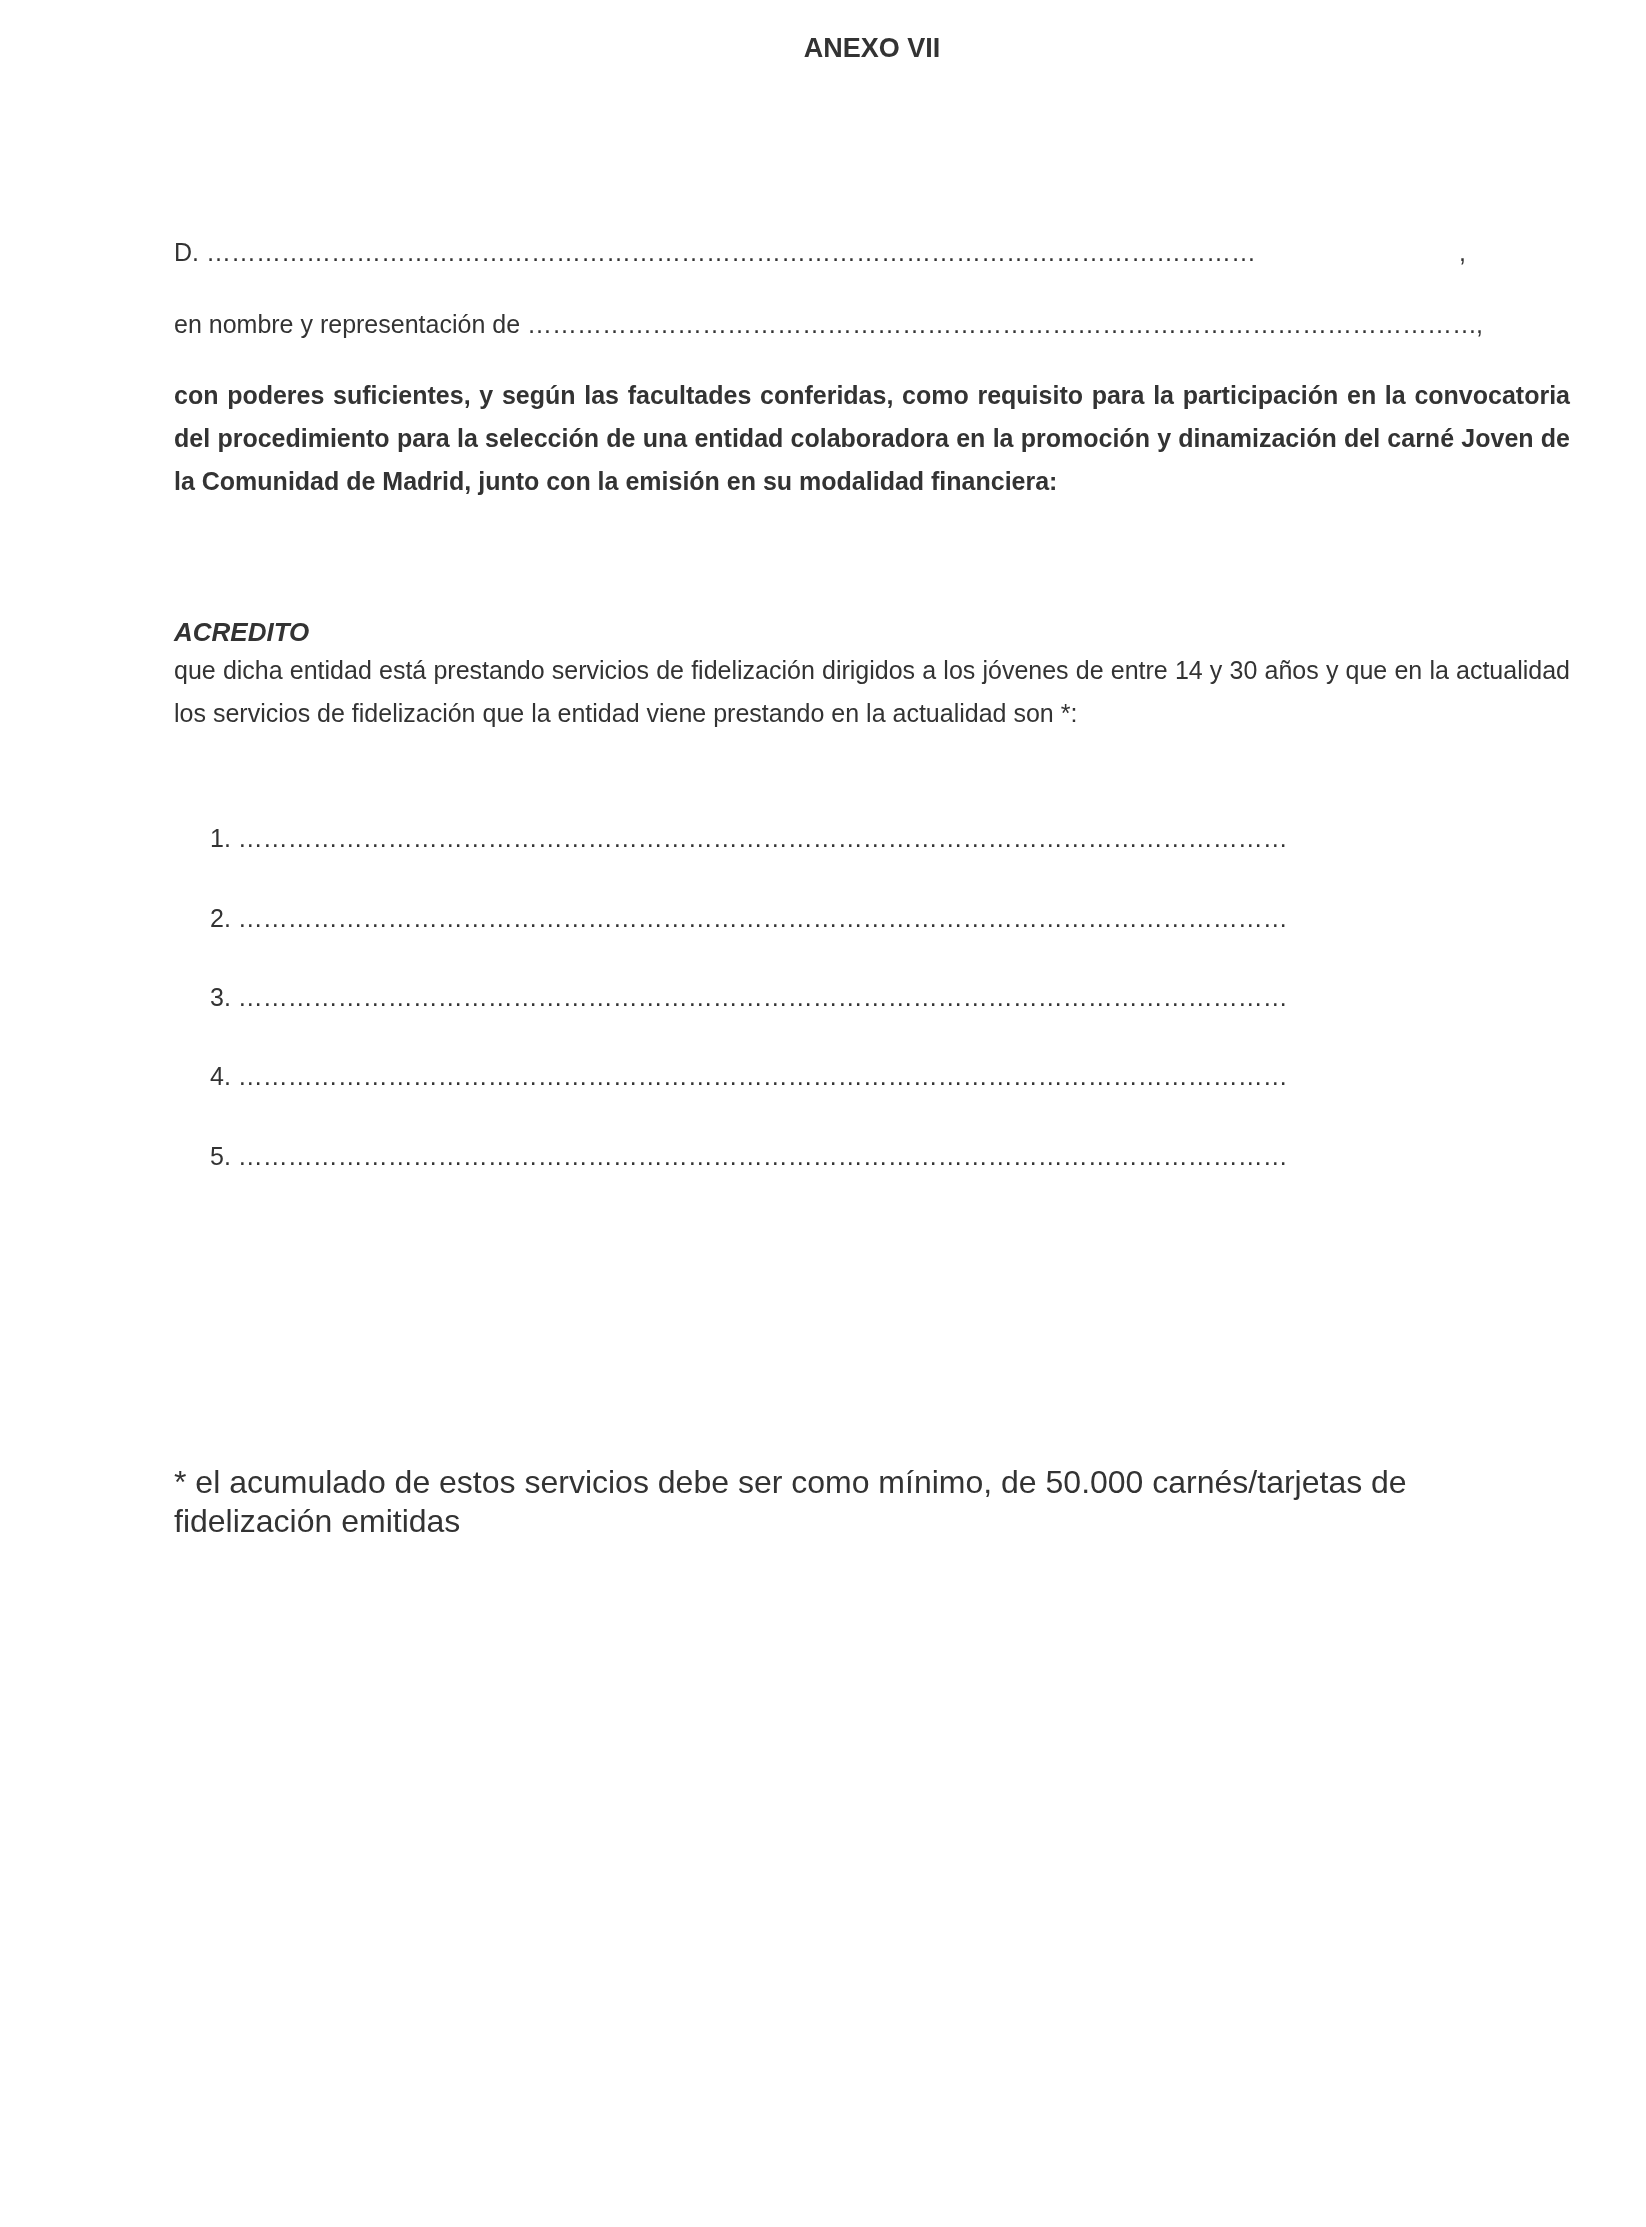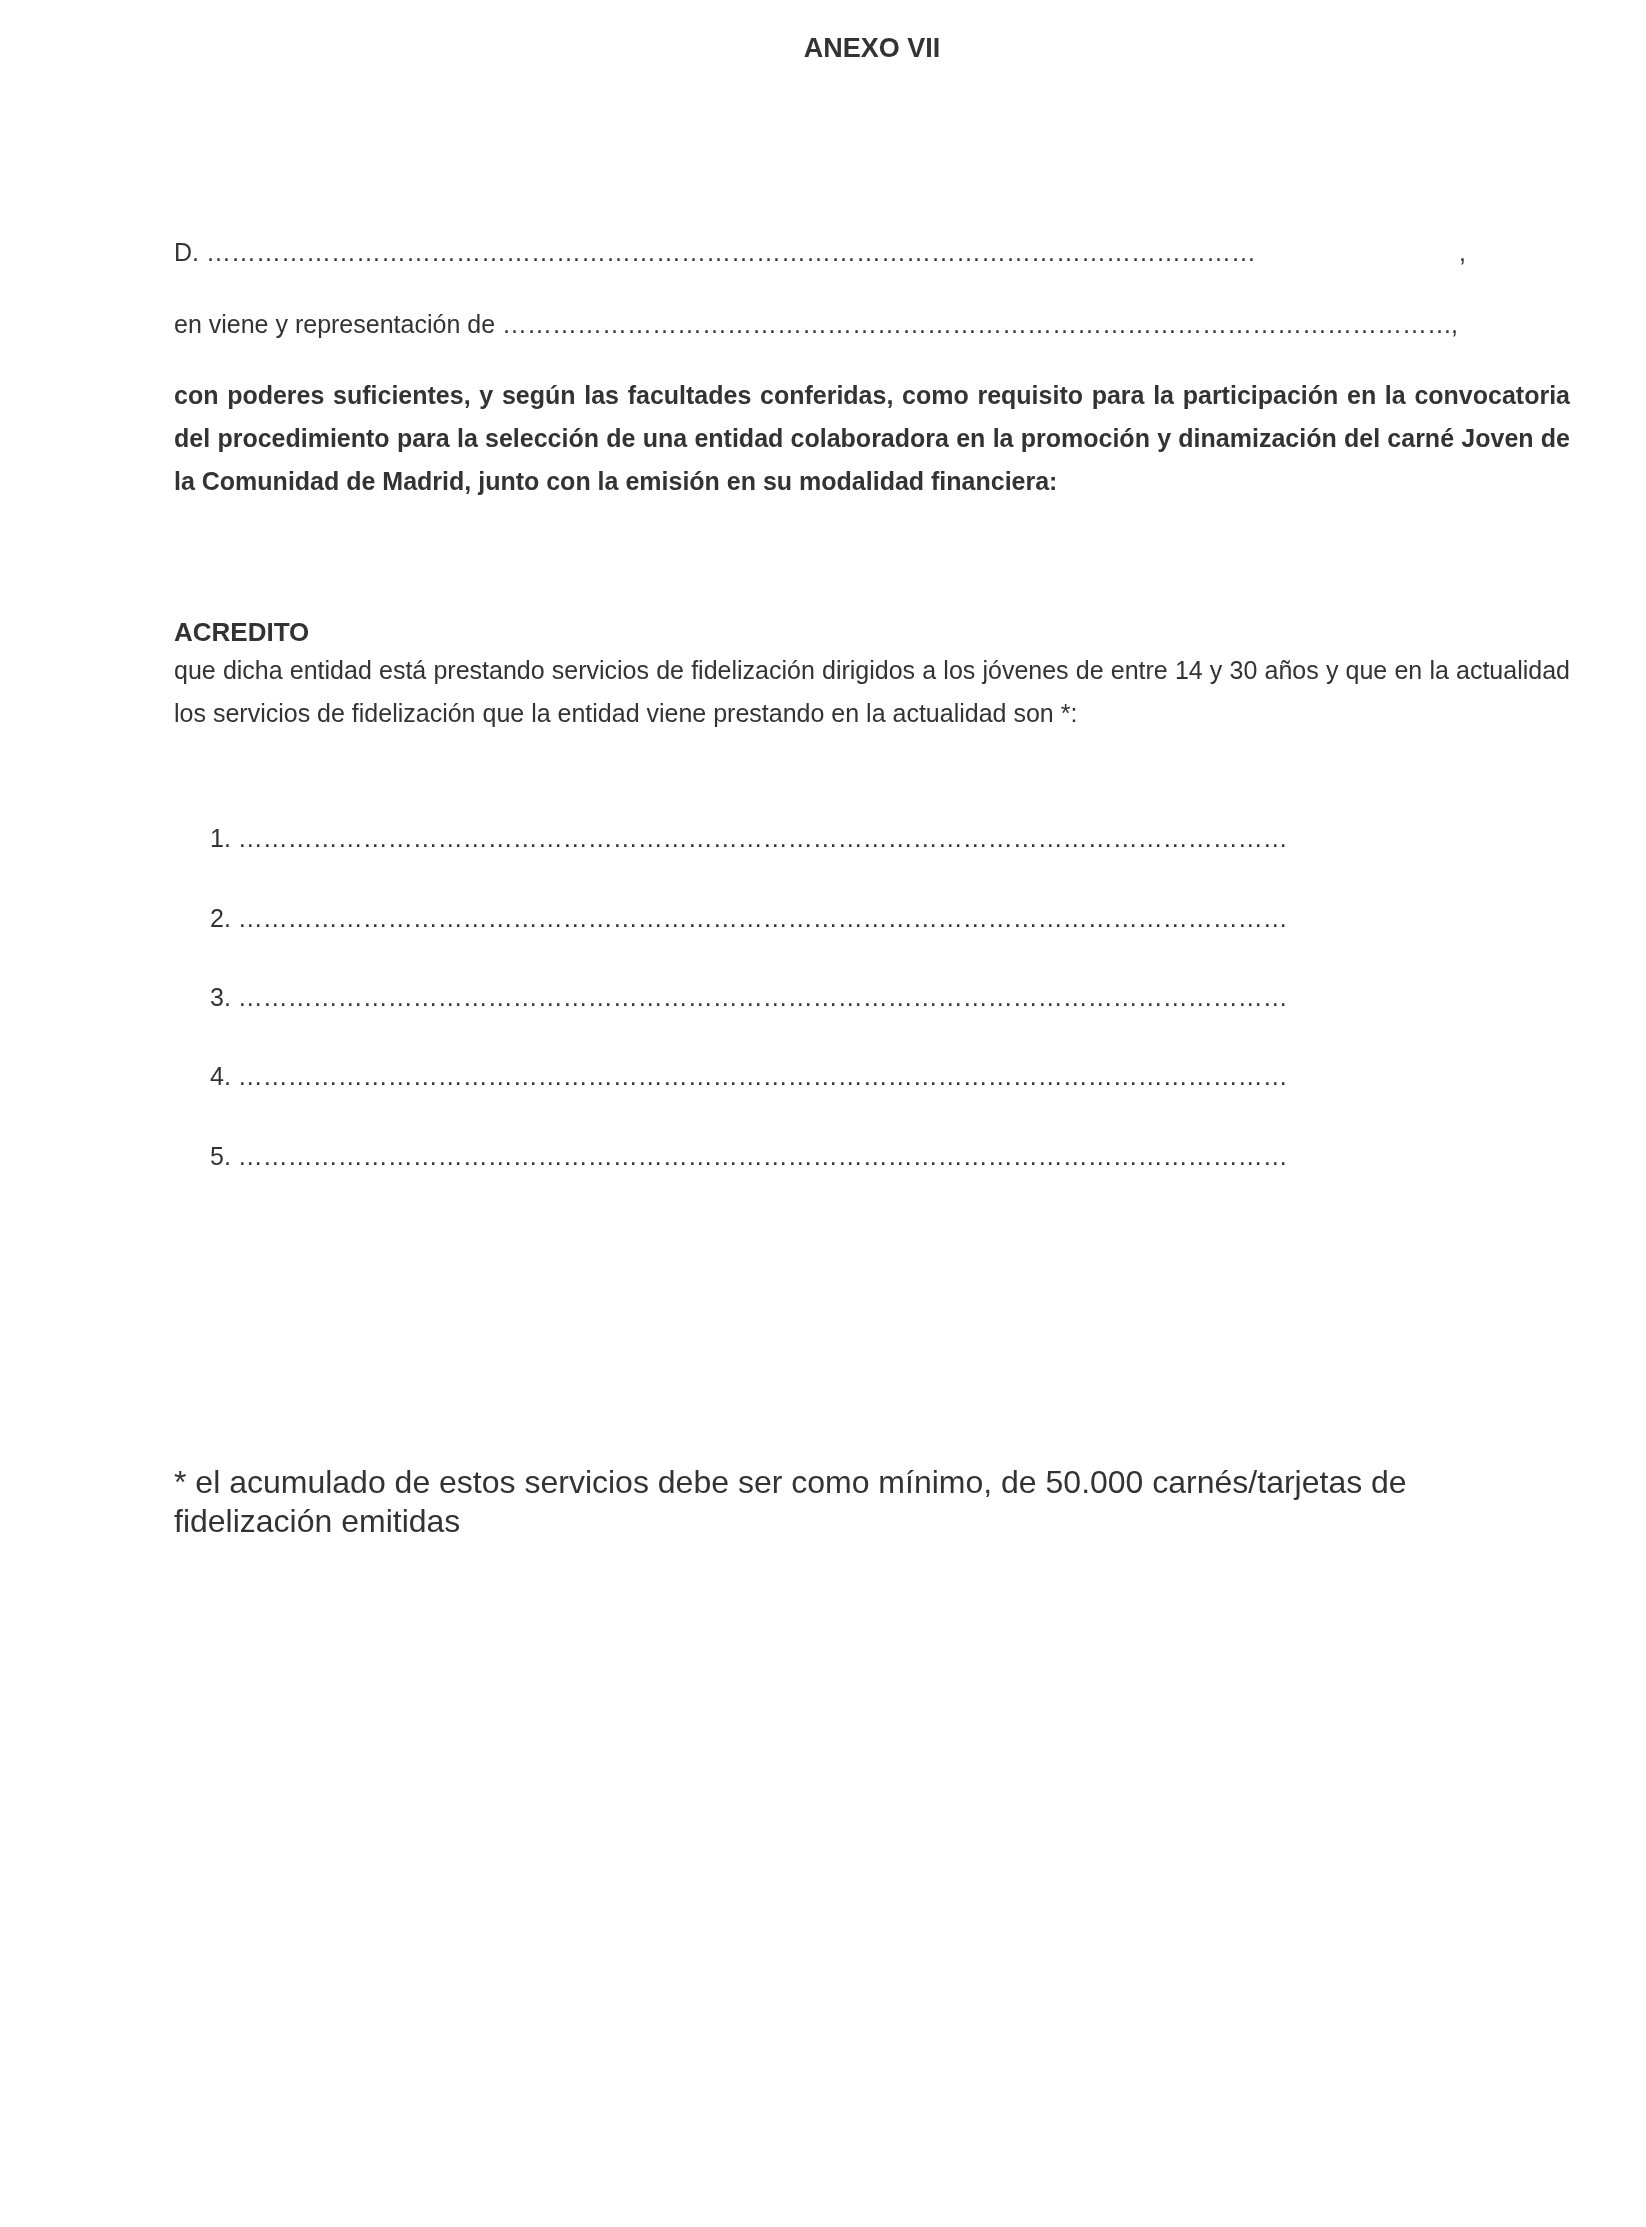--- a/index.html
+++ b/index.html
@@ -55,20 +55,21 @@
   .leader-item { width: 1198px; }
 
   .name-line   { margin-top: 166px; }
   .repr-line   { margin-top: 28px; }
   .intro       { margin-top: 28px; text-align: justify; font-weight: bold; }
   .heading-acredito {
     font-size: 26px;
     line-height: 33px;
     font-weight: bold;
     margin: 113px 0 0 0;
+    font-style: italic;
   }
   .acredito-para { text-align: justify; }
 
   .services { margin-top: 82px; }
   .service-line {
     padding-left: 36px;
     margin-bottom: 36px;
   }
 
   .date-line      { margin-top: 228px; }
@@ -77,21 +78,21 @@
 </style>
 </head>
 <body>
 
 <div class="page">
 
   <h1 class="title">ANEXO VII</h1>
 
   <p class="fill-line name-line"><span>D. </span><span class="leader leader-name">………………………………………………………………………………………………………………</span><span>,</span></p>
 
-  <p class="fill-line repr-line"><span>en viene y representación de </span><span class="leader leader-repr">………………………………………………………………………………………………………………</span><span>,</span></p>
+  <p class="fill-line repr-line"><span>en nombre y representación de </span><span class="leader leader-repr">………………………………………………………………………………………………………………</span><span>,</span></p>
 
   <p class="intro">con poderes suficientes, y según las facultades conferidas, como requisito para la participación en la convocatoria del procedimiento para la selección de una entidad colaboradora en la promoción y dinamización del carné Joven de la Comunidad de Madrid, junto con la emisión en su modalidad financiera:</p>
 
   <p class="heading-acredito">ACREDITO</p>
 
   <p class="acredito-para">que dicha entidad está prestando servicios de fidelización dirigidos a los jóvenes de entre 14 y 30 años y que en la actualidad los servicios de fidelización que la entidad viene prestando en la actualidad son *:</p>
 
   <div class="services">
     <p class="fill-line service-line"><span>1. </span><span class="leader leader-item">………………………………………………………………………………………………………………</span></p>
     <p class="fill-line service-line"><span>2. </span><span class="leader leader-item">………………………………………………………………………………………………………………</span></p>

